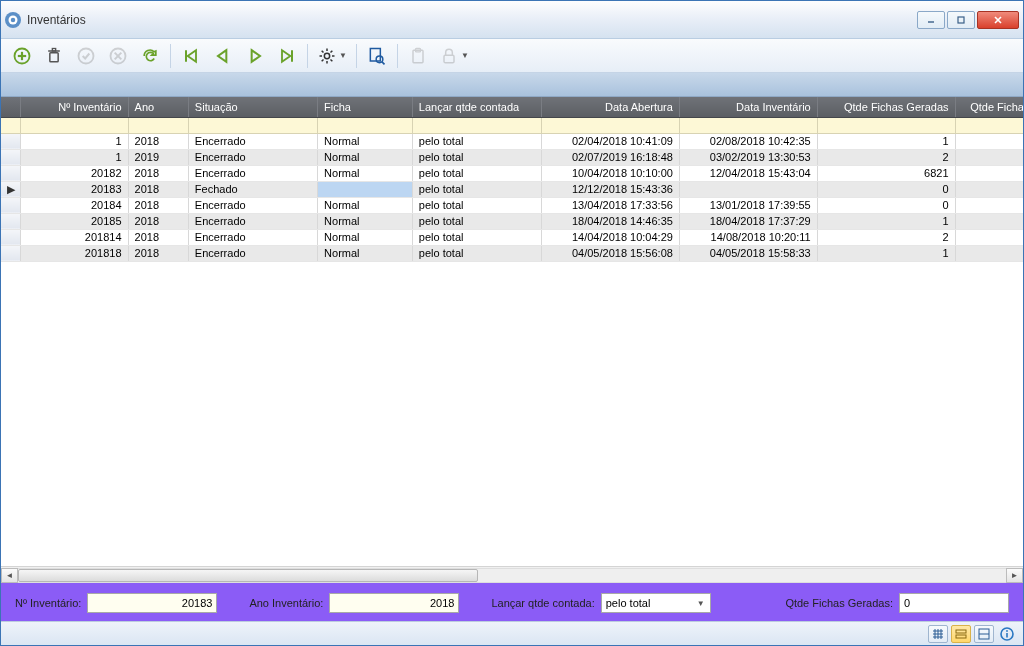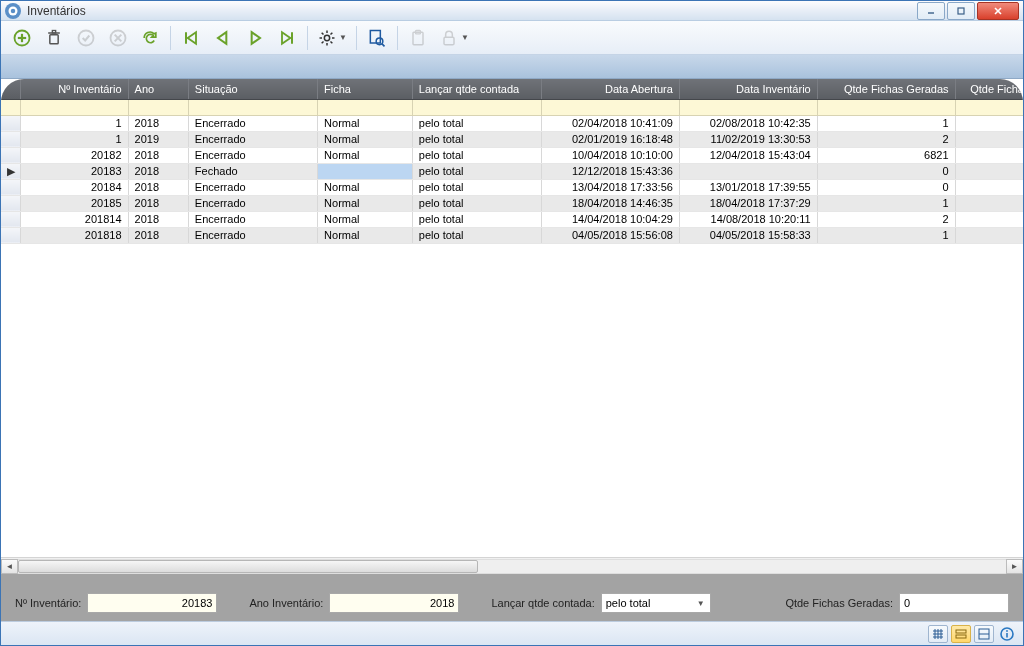--- a/index.html
+++ b/index.html
@@ -13,21 +13,21 @@
   .window {
     width: 1024px;
     height: 646px;
     border: 1px solid #3b74b5;
     background: #fff;
     display: flex;
     flex-direction: column;
     box-shadow: 0 0 6px rgba(0,0,0,0.3);
   }
   .titlebar {
-    height: 20px;
+    height: 38px;
     background: linear-gradient(#fdfdfe, #e8eef7 50%, #d5e2f0);
     border-bottom: 1px solid #b9cde2;
     display: flex;
     align-items: center;
     padding: 0 4px;
   }
   .titlebar .app-icon {
     width: 16px; height: 16px;
     border-radius: 50%;
     background: #5b8fc7;
@@ -167,25 +167,25 @@
     border-bottom: 1px solid #dedede;
   }
   .hscroll-thumb {
     position: absolute; left: 0; top: 0;
     height: 13px; width: 460px;
     background: linear-gradient(#f6f6f6,#dcdcdc);
     border: 1px solid #b6b6b6;
     border-radius: 2px;
   }
   .footer-fields {
-    padding: 19px 14px 8px 14px;
+    padding: 10px 14px 8px 14px;
     display: flex;
     align-items: center;
     gap: 6px;
-    background: #a3a3a3;
+    background: #8b5cf6;
   }
   .footer-fields label { color: #222; font-size: 11px; white-space: nowrap; }
   .footer-fields input, .footer-fields .combo {
     height: 20px;
     border: 1px solid #a8a8a8;
     background: #fffef0;
     font-size: 11px;
     padding: 0 4px;
   }
   .footer-fields .combo {
@@ -350,21 +350,21 @@
           <path d="M8 11V8a4 4 0 0 1 8 0v3" fill="none" stroke="#888" stroke-width="1.8"></path>
         </svg>
       <span class="dd-caret">▼</span>
     </div>
   </div>
 
   <div class="ribbon-strip"></div>
 
   <div class="content">
     <div class="grid-wrap">
-      <div style="flex:1; overflow:hidden;border-radius:23px;">
+      <div style="flex:1; overflow:hidden;">
         <table class="grid">
           <colgroup>
             <col class="col-indicator">
               <col class="col-num">
               <col class="col-ano">
               <col class="col-sit">
             <col class="col-tipo">
               <col class="col-lancar">
               <col class="col-data">
               <col class="col-data">
@@ -410,22 +410,22 @@
                 <td class="num">1</td>
                 <td></td>
               </tr>
               <tr class="data">
                 <td class="indicator"></td>
                 <td class="num">1</td>
                 <td>2019</td>
                 <td>Encerrado</td>
                 <td>Normal</td>
                 <td>pelo total</td>
-                <td class="num">02/01/2019 16:18:48</td>
-                <td class="num">11/02/2019 13:30:53</td>
+                <td class="num">02/07/2019 16:18:48</td>
+                <td class="num">03/02/2019 13:30:53</td>
                 <td class="num">2</td>
                 <td></td>
               </tr>
               <tr class="data">
                 <td class="indicator"></td>
                 <td class="num">20182</td>
                 <td>2018</td>
                 <td>Encerrado</td>
                 <td>Normal</td>
                 <td>pelo total</td>

